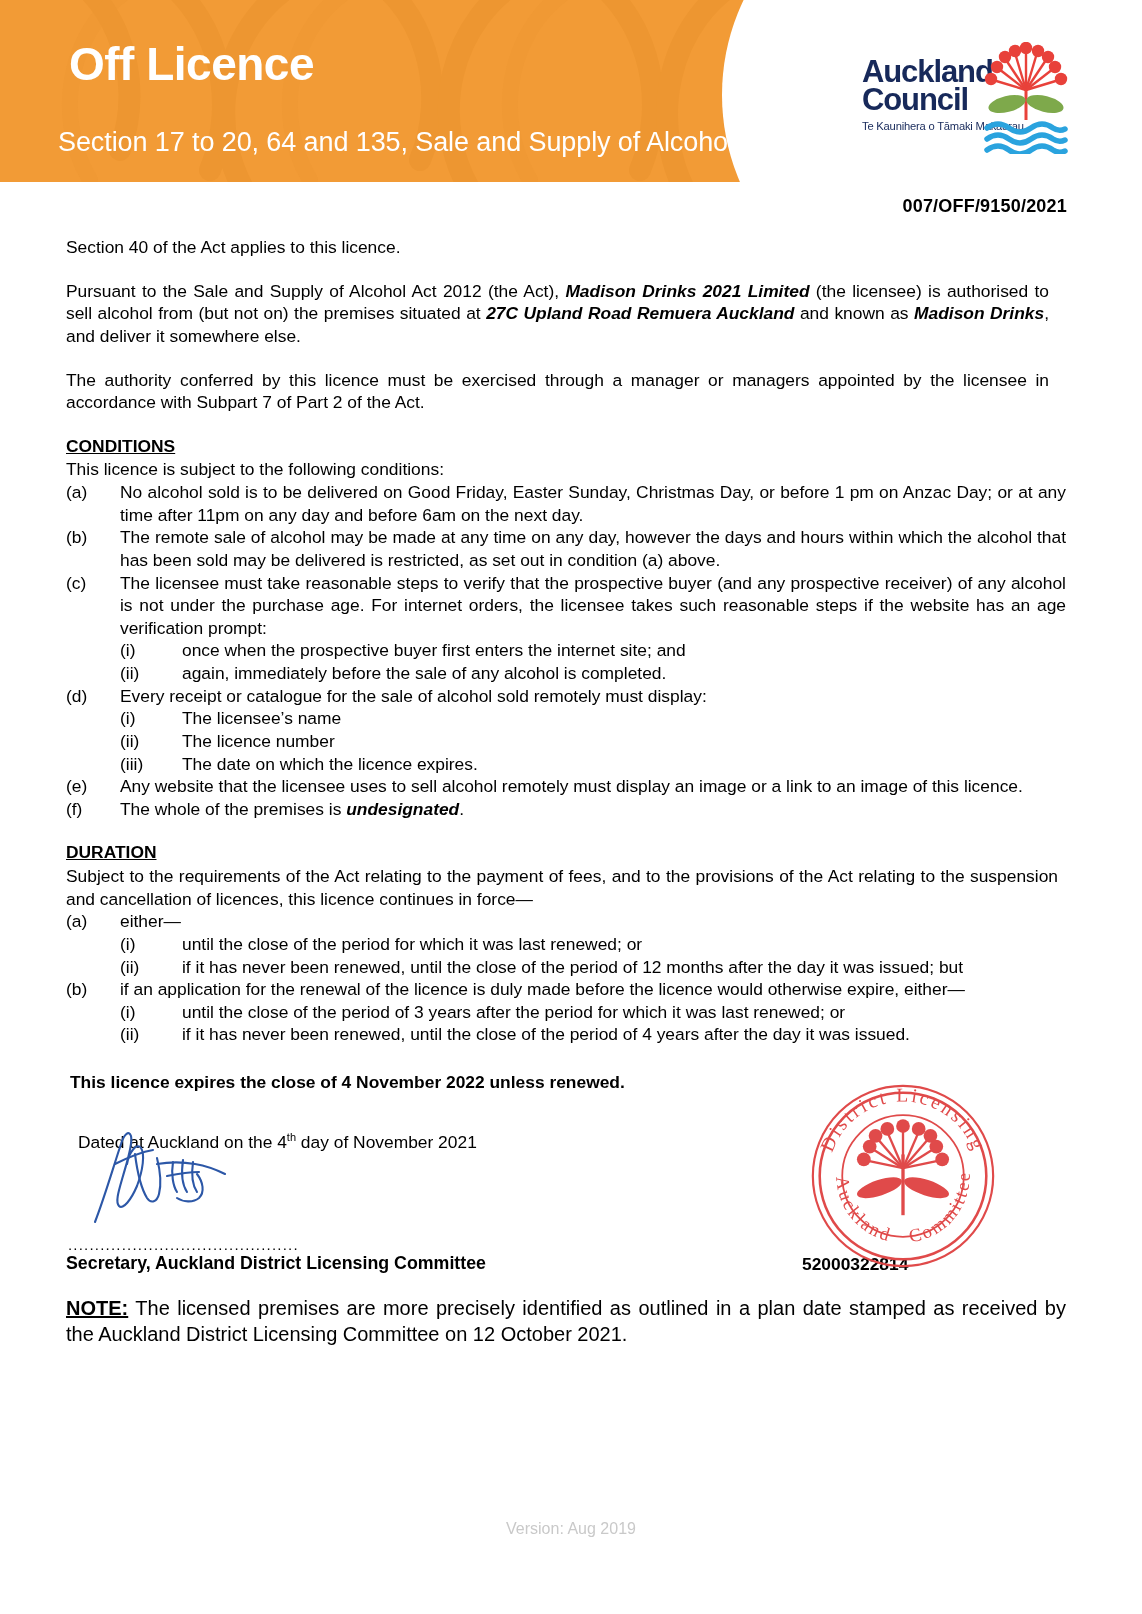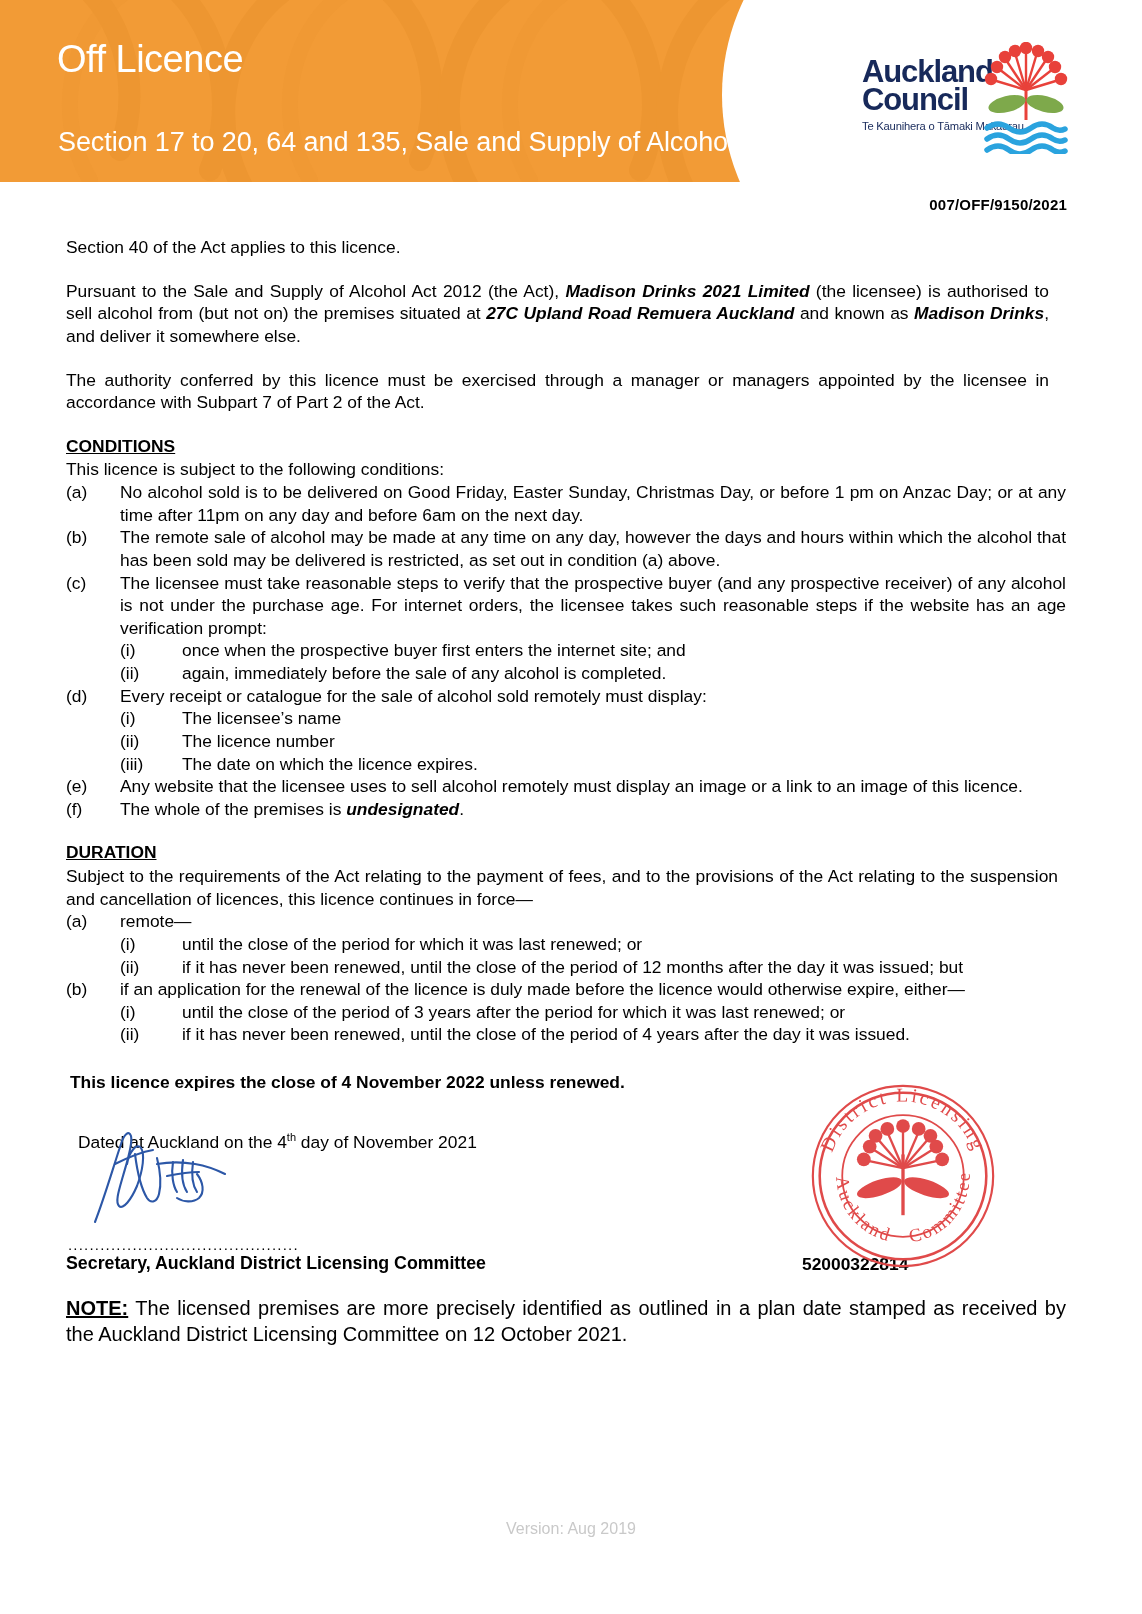--- a/index.html
+++ b/index.html
@@ -57,24 +57,24 @@
   .banner-curve2 {
     position: absolute;
     right: 0;
     top: 0;
     width: 330px;
     height: 182px;
     background: #ffffff;
   }
   .banner-title {
     position: absolute;
-    left: 57px;
+    left: 69px;
     top: 40px;
-    font-size: 38px;
-    font-weight: normal;
+    font-size: 46px;
+    font-weight: bold;
     color: #ffffff;
     letter-spacing: -0.5px;
     line-height: 1.05;
   }
   .banner-subtitle {
     position: absolute;
     left: 58px;
     top: 127px;
     font-size: 27px;
     color: #ffffff;
@@ -116,21 +116,21 @@
     top: -6px;
     width: 90px;
     height: 112px;
   }
 
   
   .licence-no {
     position: absolute;
     right: 75px;
     top: 196px;
-    font-size: 15px;
+    font-size: 18px;
     font-weight: bold;
     letter-spacing: 0.2px;
   }
 
   
   .body {
     position: absolute;
     left: 66px;
     top: 236px;
     width: 1000px;
@@ -383,21 +383,21 @@
       <span class="txt"><span>The whole of the premises is </span><b>undesignated</b><span>.</span></span>
     </div>
 
     <div class="block-gap"></div>
 
     <div class="section-head">DURATION</div>
     <div class="lead-in" style="text-align:justify;">Subject to the requirements of the Act relating to the payment of fees, and to the provisions of the Act relating to the suspension and cancellation of licences, this licence continues in force—</div>
 
     <div class="row">
       <span class="mark">(a)</span>
-      <span class="txt" style="text-align:left;">remote—</span>
+      <span class="txt" style="text-align:left;">either—</span>
     </div>
     <div class="row sub">
       <span class="mark">(i)</span>
       <span class="txt">until the close of the period for which it was last renewed; or</span>
     </div>
     <div class="row sub">
       <span class="mark">(ii)</span>
       <span class="txt">if it has never been renewed, until the close of the period of 12 months after the day it was issued; but</span>
     </div>
     <div class="row">

